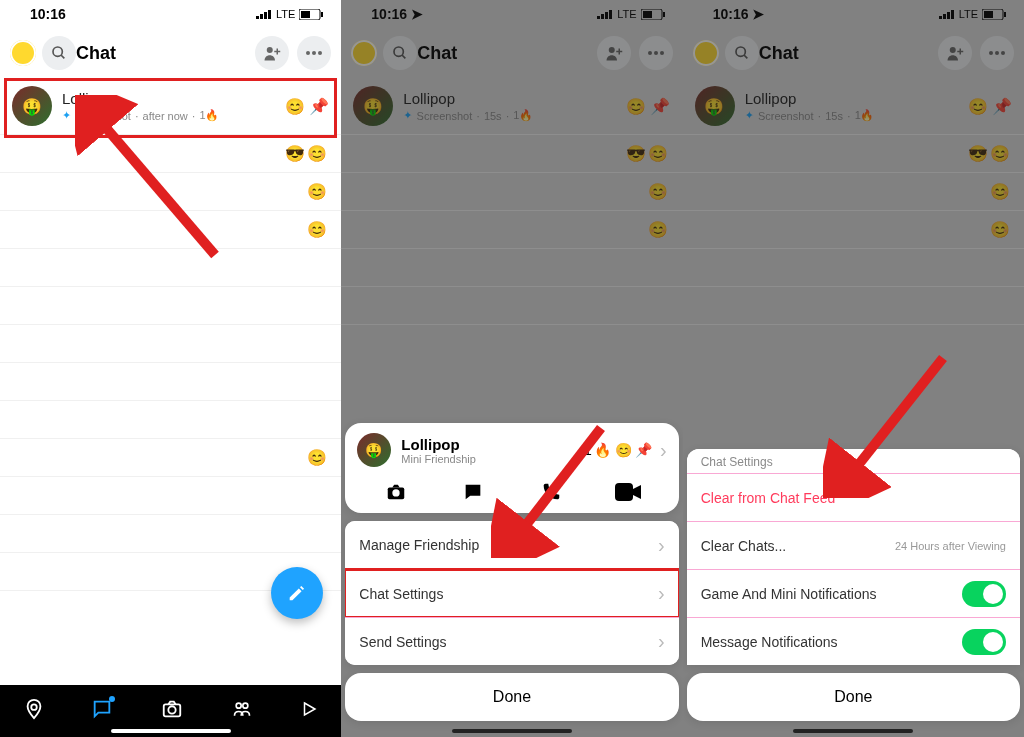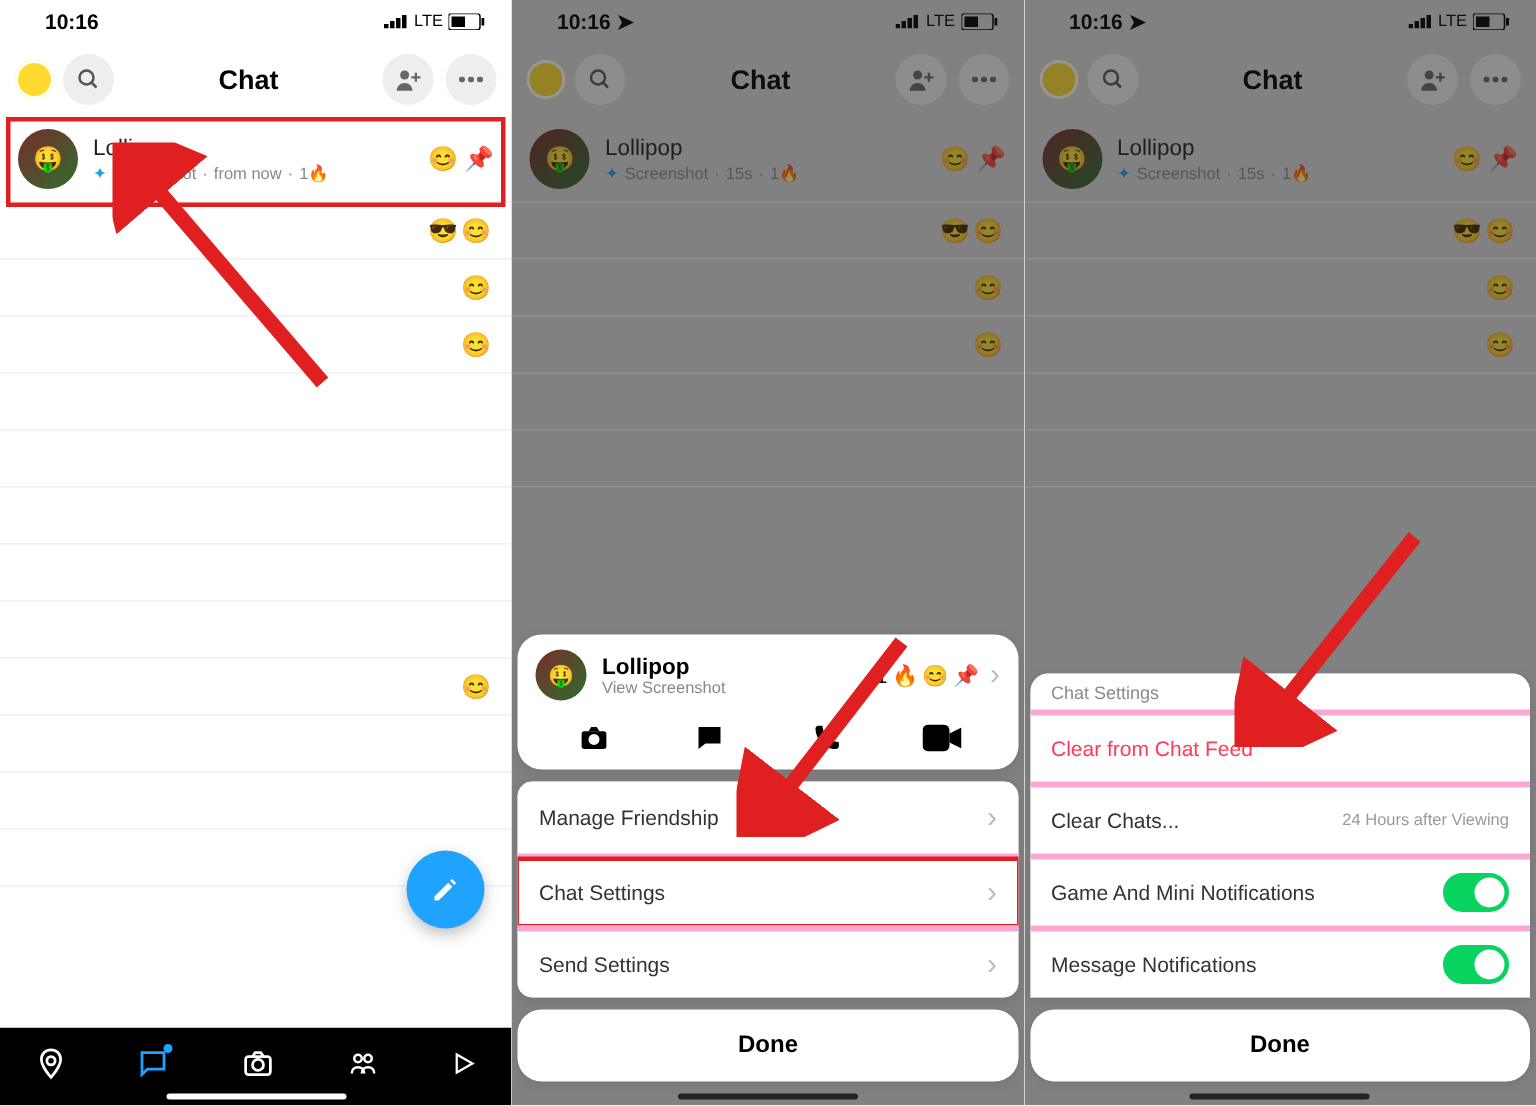--- a/index.html
+++ b/index.html
@@ -7,21 +7,21 @@
   .screen { width: 341.333px; height: 737px; position: relative; background: #fff; display: flex; flex-direction: column; overflow: hidden; }
   .screen.dimmed .status-bar, .screen.dimmed .header, .screen.dimmed .chat-list { filter: brightness(0.6) contrast(0.9); background: #d8d8d8; }
   .screen.dimmed .header { background: #d8d8d8; }
   .screen.dimmed .chat-list { background: #d8d8d8; }
   .status-bar { height: 28px; display: flex; justify-content: space-between; align-items: center; padding: 0 18px 0 30px; font-size: 14px; font-weight: 600; background:#fff; }
   .status-right { display: flex; align-items: center; gap: 4px; font-size: 11px; font-weight:500; }
   .status-right svg { display:block; }
   .header { height: 50px; display: flex; align-items: center; padding: 0 10px; background:#fff; }
   .avatar-dot { width: 26px; height: 26px; border-radius: 50%; background: #ffd92e; box-shadow: 0 0 0 2px #fff inset; margin-right:6px; }
   .round-btn { width: 34px; height: 34px; border-radius: 50%; background: #eceef0; display: flex; align-items: center; justify-content: center; }
-  .header-title { flex: 1; text-align: center; font-size: 18px; font-weight: 700; }
+  .header-title { flex: 1; font-size: 18px; font-weight: 700; }
   .header-right { display: flex; gap: 8px; }
   .chat-list { flex: 1; background:#fff; overflow: hidden; position: relative; }
   .chat-row { display: flex; align-items: center; padding: 8px 12px; border-bottom: 1px solid #f0f0f0; position:relative; min-height:56px; }
   .avatar-img { width: 40px; height: 40px; border-radius: 50%; background: linear-gradient(135deg,#7a2b2b,#2e6e2e); display:flex; align-items:center; justify-content:center; font-size:16px; }
   .row-mid { flex:1; margin-left:10px; }
   .row-name { font-size: 15px; font-weight: 500; color:#222; }
   .row-sub { font-size: 11px; color: #888; display:flex; align-items:center; gap:4px; margin-top:2px;}
   .row-sub .shot-icon { color:#1ea0f1; font-size:11px; }
   .row-right { display:flex; align-items:center; gap:4px; font-size:16px; }
   .highlight-box { position:absolute; border:3px solid #e02020; pointer-events:none; }
@@ -40,25 +40,25 @@
   .arrow { position:absolute; pointer-events:none; }
   
   .sheet { position:absolute; left:4px; right:4px; background:transparent; bottom:0; }
   .card { background:#fff; border-radius:16px; padding:10px 12px; margin-bottom:8px; box-shadow:0 2px 8px rgba(0,0,0,.1);}
   .card-header { display:flex; align-items:center; }
   .card-name { font-size:15px; font-weight:600; }
   .card-sub { font-size:11px; color:#888; }
   .card-meta { margin-left:auto; display:flex; align-items:center; gap:3px; font-size:14px; }
   .quick-actions { display:flex; justify-content:space-around; margin-top:14px; }
   .quick-actions div { width:48px; display:flex; align-items:center; justify-content:center; }
-  .option-row { height:48px; display:flex; align-items:center; justify-content:space-between; padding:0 14px; font-size:14px; color:#333; border-top:4px solid #f9a8d4; background:#fff; position:relative;}
+  .option-row { height:48px; display:flex; align-items:center; justify-content:space-between; padding:0 14px; font-size:14px; color:#333; border-top:1px solid #f9a8d4; background:#fff; position:relative;}
   .option-row:first-of-type { border-top:none; }
   .option-list { background:#fff; border-radius:10px; overflow:hidden; margin-bottom:8px; box-shadow:0 2px 8px rgba(0,0,0,.1);}
   .option-row.chev::after { content:'›'; color:#bbb; font-size:20px; }
-  .done-btn { background:#fff; border-radius:16px; height:48px; display:flex; align-items:center; justify-content:center; font-size:16px; font-weight:700; margin-bottom:10px; box-shadow:0 2px 8px rgba(0,0,0,.1);}
+  .done-btn { background:#fff; border-radius:16px; height:48px; display:flex; align-items:center; justify-content:center; font-size:16px; font-weight:400; margin-bottom:10px; box-shadow:0 2px 8px rgba(0,0,0,.1);}
   .sheet-title { font-size:12px; color:#8a8a8a; padding:6px 14px 4px; background:#fff; }
   .danger { color:#ff3b5c; }
   .toggle { width:44px; height:26px; border-radius:13px; background:#08d35e; position:relative; }
   .toggle::after { content:''; position:absolute; right:3px; top:3px; width:20px; height:20px; border-radius:50%; background:#fff; }
   .screen3 .option-list { border-radius:12px 12px 0 0; }
   .send-circle { width:26px; height:26px; border-radius:50%; background:#1fa3ff; display:flex; align-items:center; justify-content:center; }
   .send-circle svg { fill:#fff; }
   .tiny-sub { font-size:11px; color:#999; }
 </style>
 </head>
@@ -113,21 +113,21 @@
 
   <div class="chat-list">
     <div class="chat-row">
       <div class="avatar-img">🤑</div>
       <div class="row-mid">
         <div class="row-name">Lollipop</div>
         <div class="row-sub">
           <span class="shot-icon">✦</span>
           <span>Screenshot</span>
           <span>·</span>
-          <span>from now</span>
+          <span>after now</span>
           <span>·</span>
           <span>1🔥</span>
         </div>
       </div>
       <div class="row-right">
         <span>😊</span>
         <span style="color:#e0262c;">📌</span>
       </div>
     </div>
     <div class="emoji-row">
@@ -273,21 +273,21 @@
     <div class="emoji-row"></div>
     <div class="emoji-row"></div>
   </div>
 
   <div class="sheet" style="bottom:0;">
     <div class="card">
       <div class="card-header">
         <div class="avatar-img" style="width:34px;height:34px;font-size:14px;">🤑</div>
         <div style="margin-left:10px;">
           <div class="card-name">Lollipop</div>
-          <div class="card-sub">View Screenshot</div>
+          <div class="card-sub">Mini Friendship</div>
         </div>
         <div class="card-meta">
           <span>1</span>
             <span>🔥</span>
             <span>😊</span>
             <span style="color:#e0262c;">📌</span>
           <span style="color:#bbb;font-size:20px;margin-left:4px;">›</span>
         </div>
       </div>
       <div class="quick-actions">

